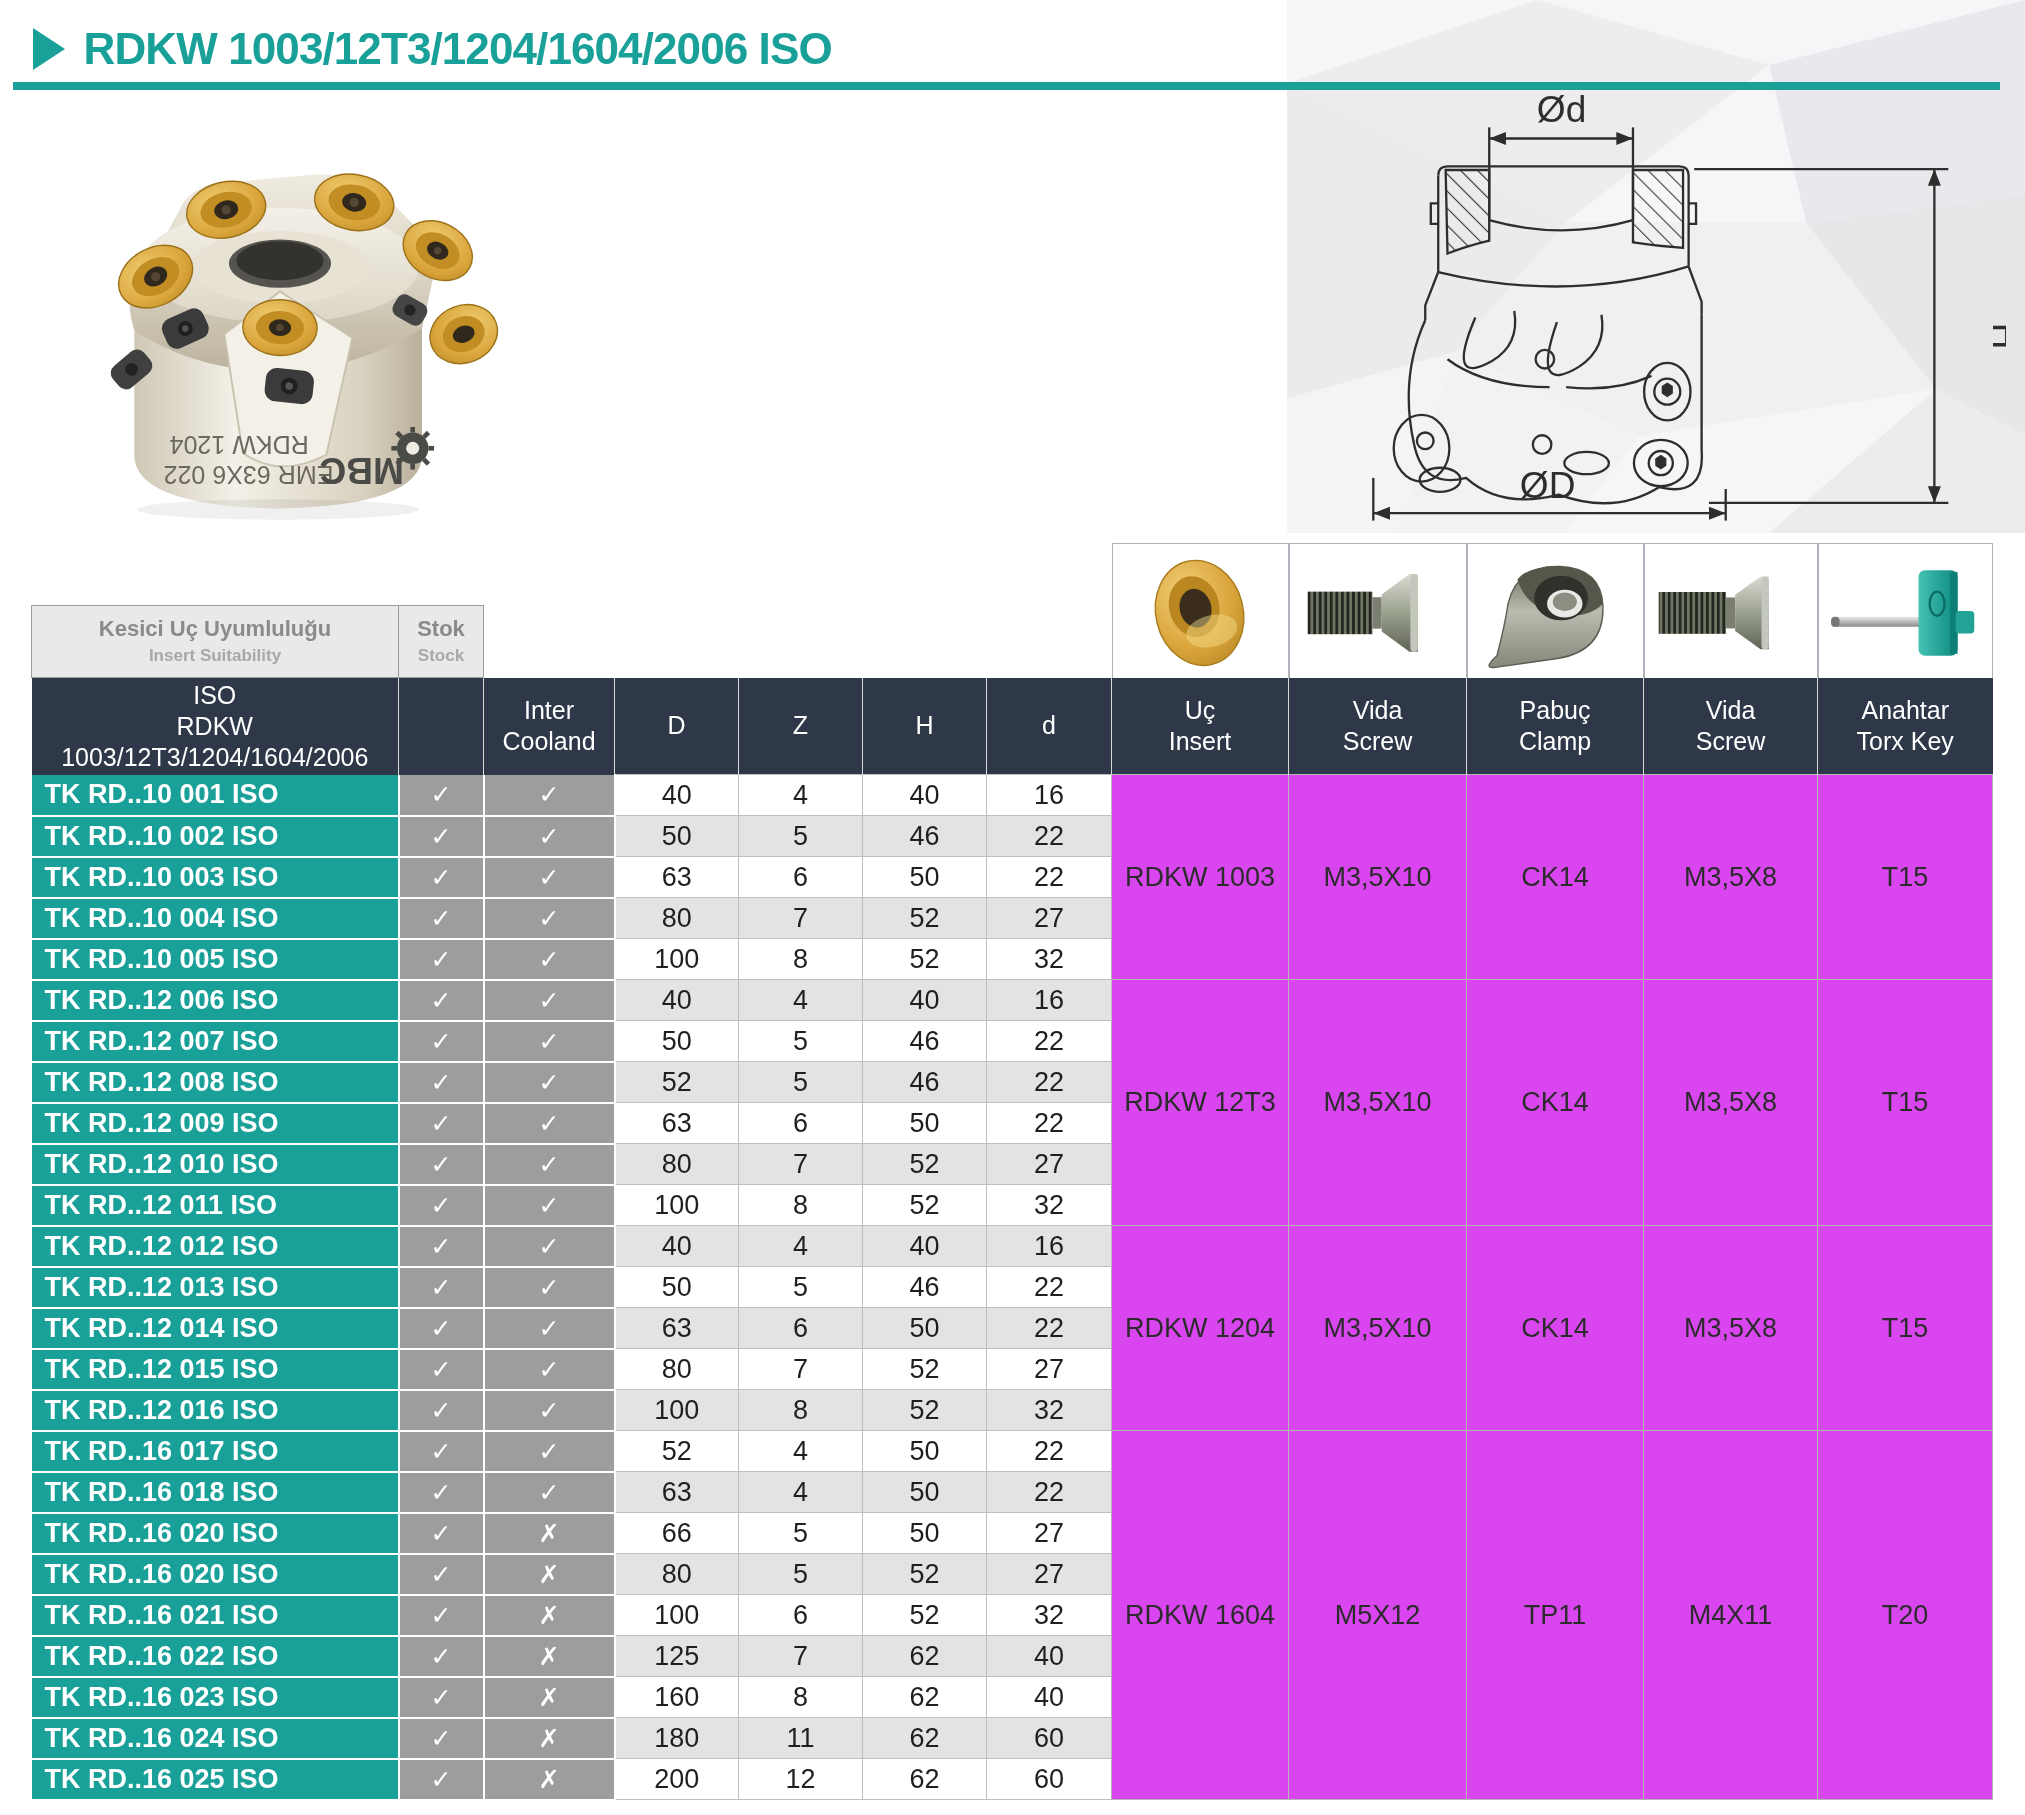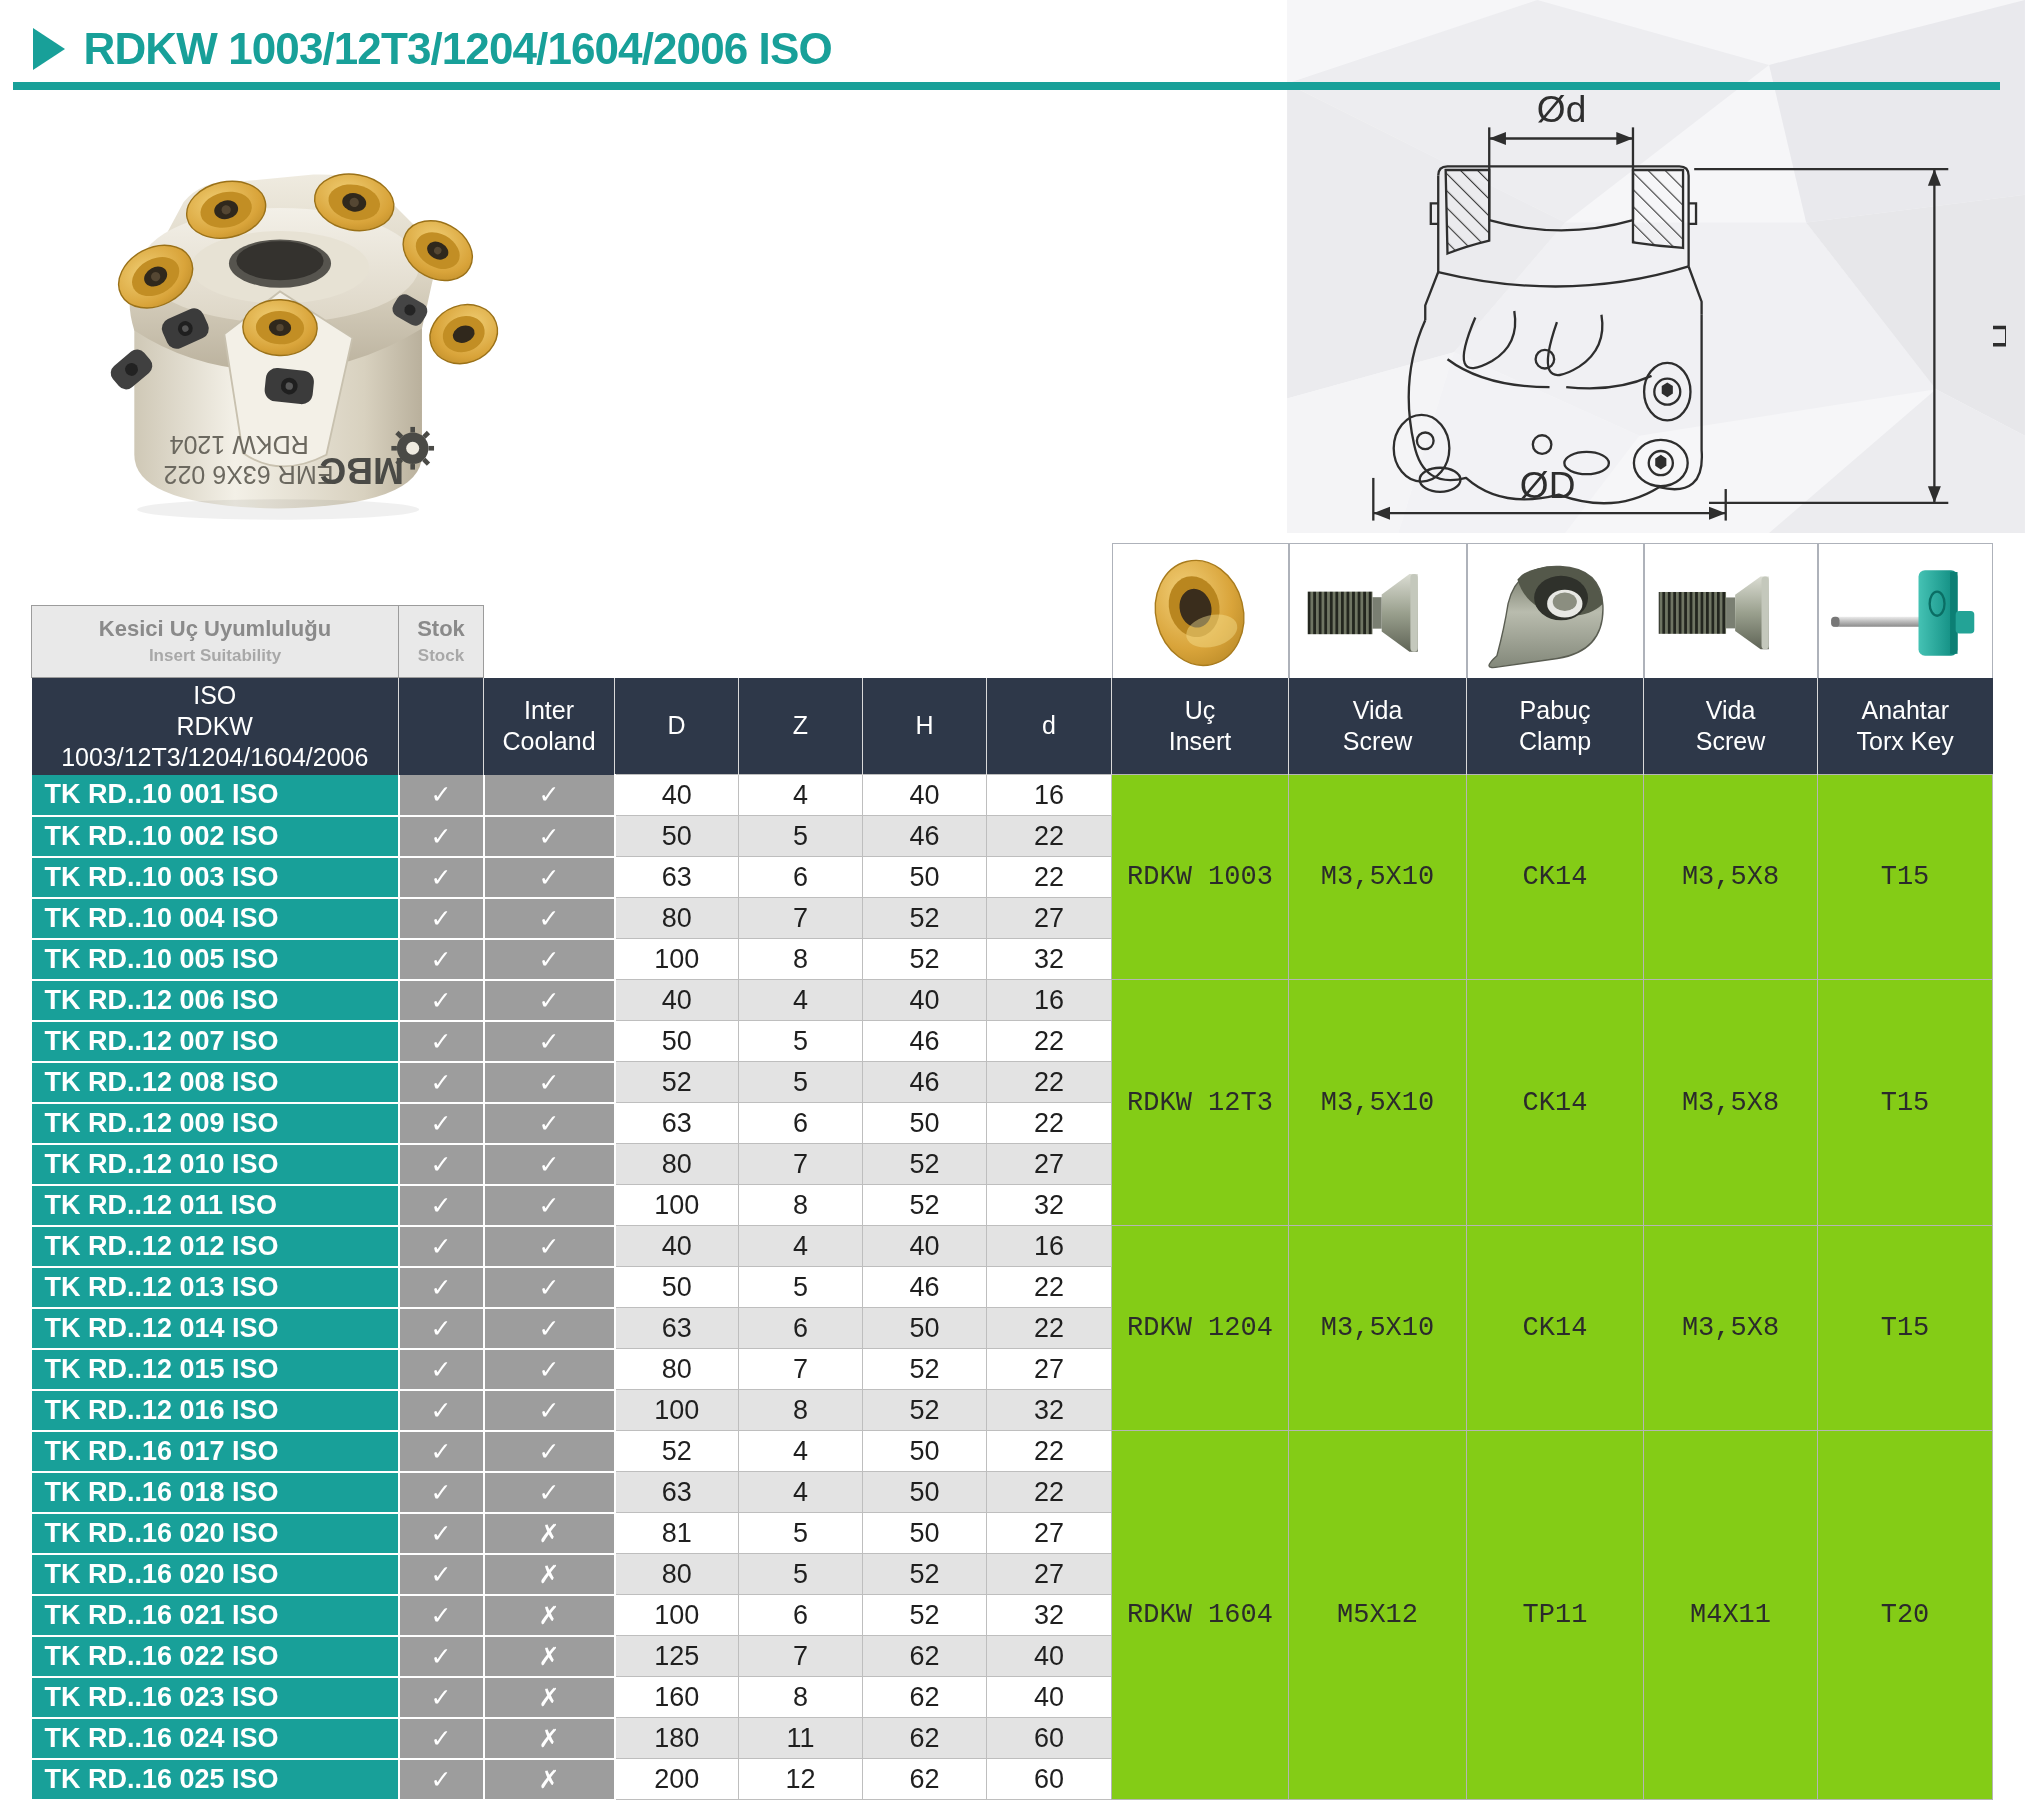--- a/index.html
+++ b/index.html
@@ -45,22 +45,22 @@
     vertical-align:middle;border-right:1.9px solid #D9D9D9;line-height:31px;}
   .h-cell:last-child{border-right:none;}
 
   tr.body-row{height:41px;}
   .c-name{background:var(--teal);color:#fff;font-size:27px;font-weight:700;text-align:left;
     padding-left:13px;border-bottom:2.8px solid #fff;white-space:nowrap;}
   .c-chk{background:var(--chk);color:#fff;font-size:25px;text-align:center;
     border-left:2.8px solid #fff;border-right:2.8px solid #fff;border-bottom:2.8px solid #fff;}
   .c-num{background:#fff;color:#1F1F1F;font-size:27px;text-align:center;border:0.9px solid var(--grid);}
   .c-num.alt{background:var(--alt);}
-  .c-grp{background:#84cc16;color:#2B2B2B;font-size:27px;text-align:center;vertical-align:middle;
-    border:0.9px solid #B5B5B5;font-family:Liberation Mono, monospace;}
+  .c-grp{background:#d946ef;color:#2B2B2B;font-size:27px;text-align:center;vertical-align:middle;
+    border:0.9px solid #B5B5B5;}
 </style>
 </head>
 <body>
 
 <div class="page">
 
   <div class="hero-bg">
     <svg width="738" height="533" viewBox="0 0 796 575">
       <rect width="796" height="575" fill="#F6F6F8"></rect>
       <polygon points="0,90 270,0 520,70 300,240" fill="#EDEDF0"></polygon>
@@ -602,21 +602,21 @@
           <td class="c-chk">✓</td>
           <td class="c-num alt">63</td>
           <td class="c-num alt">4</td>
           <td class="c-num alt">50</td>
           <td class="c-num alt">22</td>
         </tr>
         <tr class="body-row">
           <td class="c-name">TK RD..16 020 ISO</td>
           <td class="c-chk">✓</td>
           <td class="c-chk">✗</td>
-          <td class="c-num">81</td>
+          <td class="c-num">66</td>
           <td class="c-num">5</td>
           <td class="c-num">50</td>
           <td class="c-num">27</td>
         </tr>
         <tr class="body-row">
           <td class="c-name">TK RD..16 020 ISO</td>
           <td class="c-chk">✓</td>
           <td class="c-chk">✗</td>
           <td class="c-num alt">80</td>
           <td class="c-num alt">5</td>

